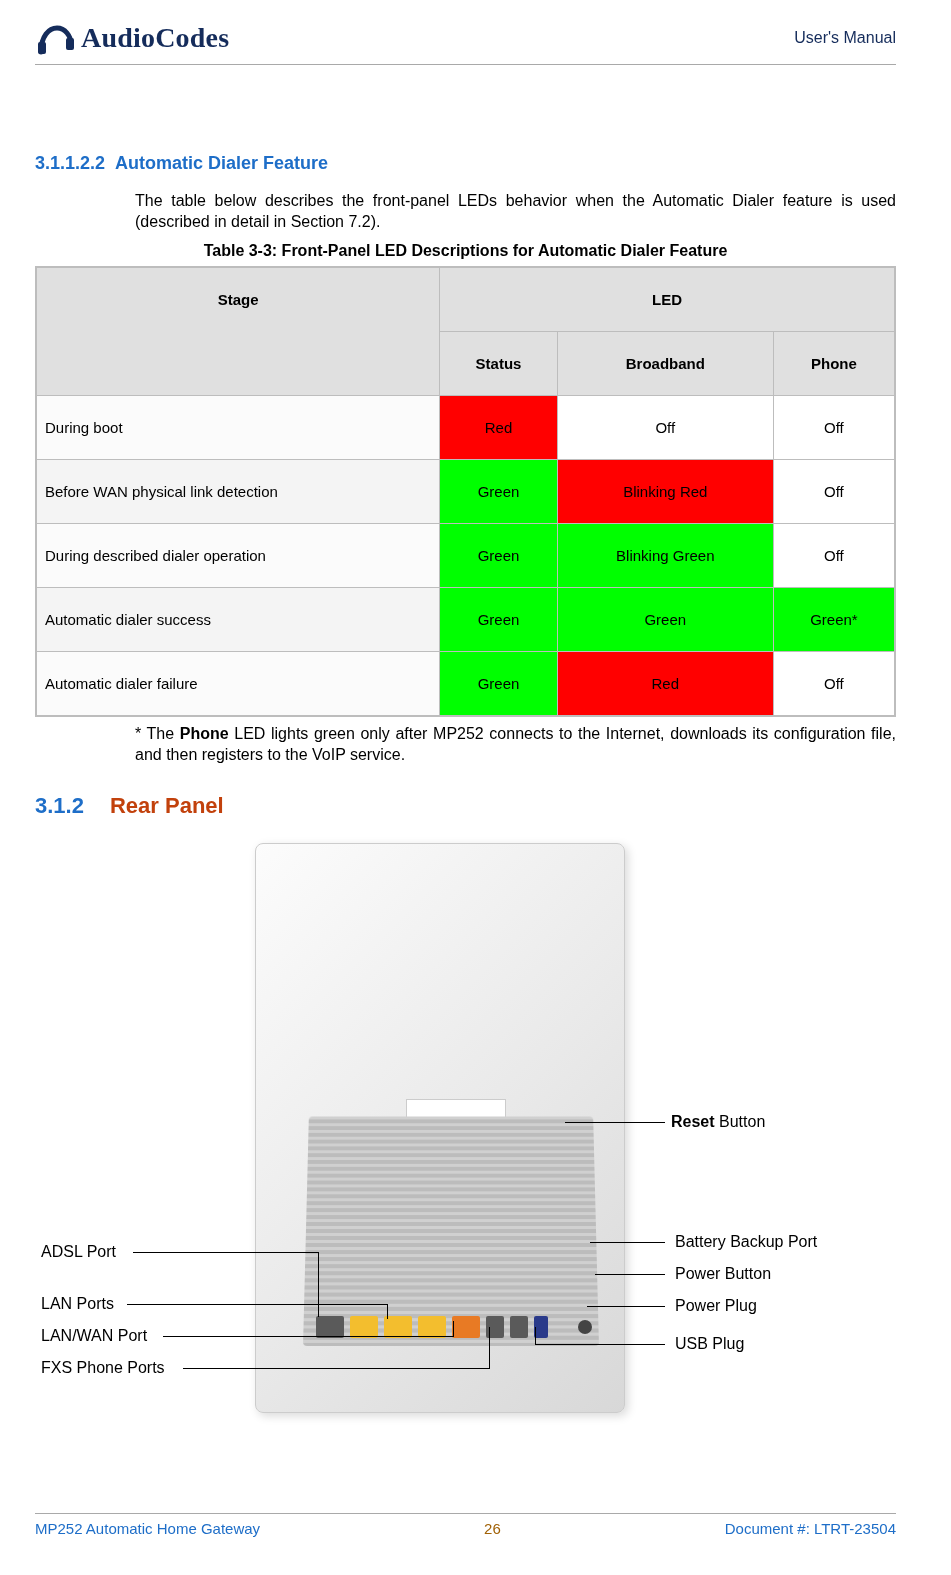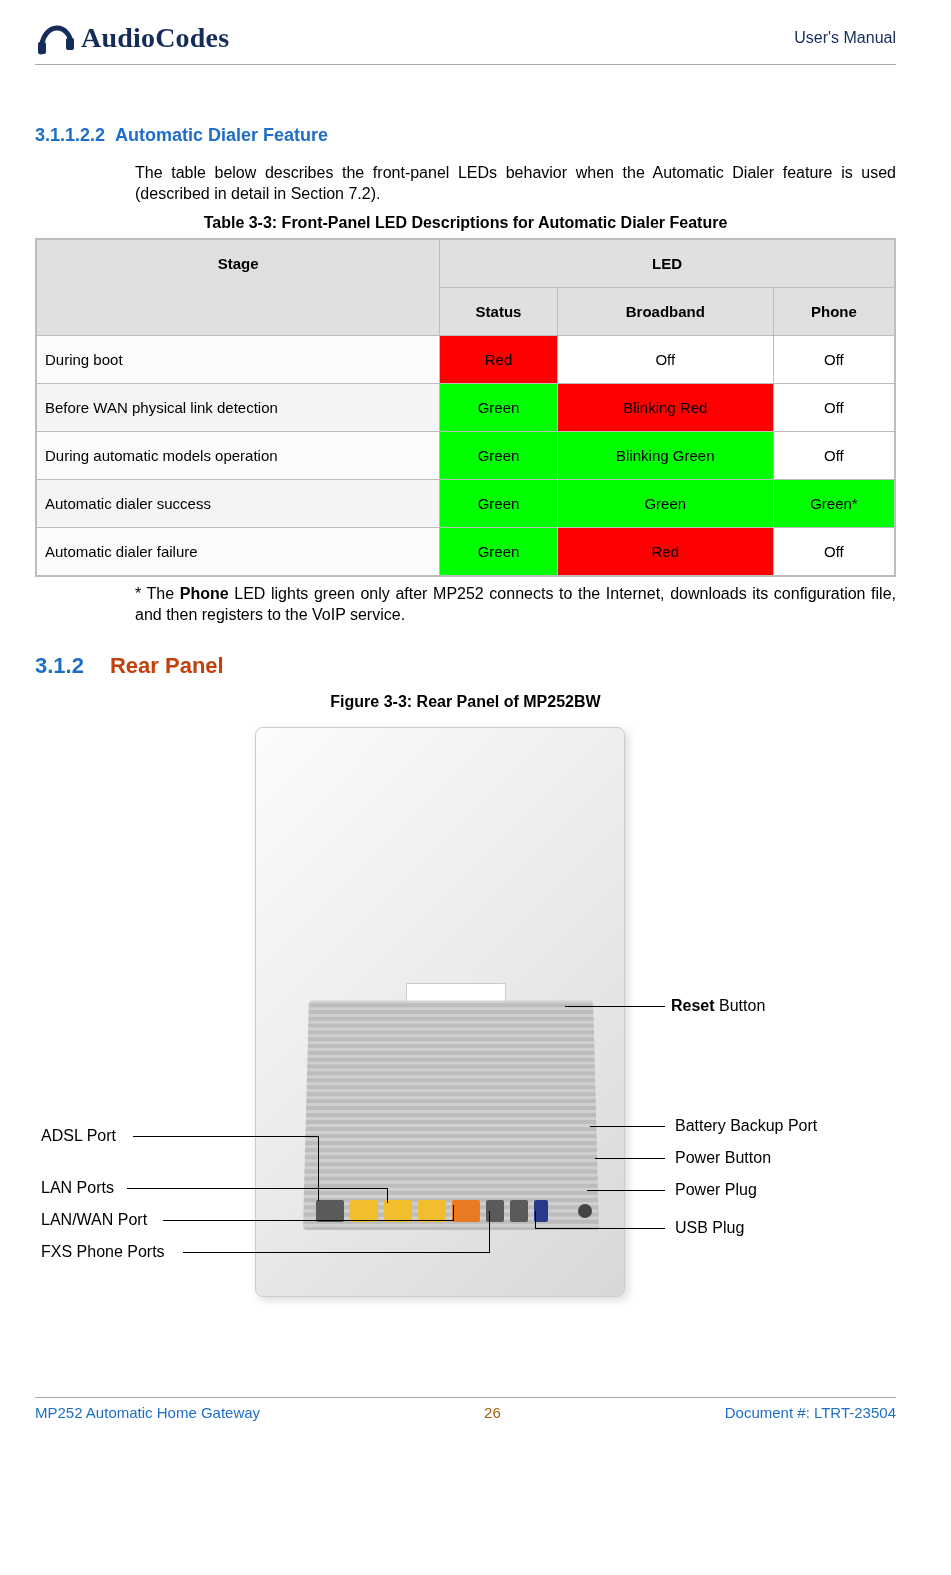--- a/index.html
+++ b/index.html
@@ -1,38 +1,38 @@
 <!DOCTYPE html>
 <html><head>
 <meta charset="utf-8">
 <style>
   * { box-sizing: border-box; margin: 0; padding: 0; }
   html, body { width: 951px; background: #fff; font-family: Arial, Helvetica, sans-serif; color: #000; }
   .page { width: 951px; padding: 18px 55px 18px 35px; position: relative; }
 
-  .header { display: flex; justify-content: space-between; align-items: center; border-bottom: 1px solid #a9a9a9; padding-bottom: 6px; margin-bottom: 60px; }
+  .header { display: flex; justify-content: space-between; align-items: center; border-bottom: 1px solid #a9a9a9; padding-bottom: 6px; margin-bottom: 88px; }
   .logo { display: flex; align-items: center; }
   .logo svg { width: 42px; height: 40px; }
   .logo-text { font-family: "Times New Roman", serif; font-size: 28px; color: #152c5b; font-weight: bold; margin-left: 4px; letter-spacing: 0.2px; }
   .header-right { color: #152c5b; font-size: 16px; }
 
   .sec-num-1 { color: #1e6ec8; font-weight: bold; font-size: 18px; }
   .sec-title-1 { color: #1e6ec8; font-weight: bold; font-size: 18px; margin-left: 10px; }
   .sec-num-2 { color: #1e6ec8; font-weight: bold; font-size: 22px; }
   .sec-title-2 { color: #c2410c; font-weight: bold; font-size: 22px; margin-left: 26px; }
 
   .section-row-1 { display: flex; align-items: baseline; margin-bottom: 16px; margin-top: 43px; }
   .section-row-2 { display: flex; align-items: baseline; margin-top: 28px; margin-bottom: 14px; }
 
   .body-text { font-size: 16px; line-height: 1.32; text-align: justify; margin-left: 100px; }
   .table-caption { font-size: 16px; font-weight: bold; text-align: center; margin-top: 10px; margin-bottom: 6px; }
   .fig-caption  { font-size: 16px; font-weight: bold; text-align: center; margin-top: 10px; margin-bottom: 6px; }
 
   table.led { width: 100%; border-collapse: collapse; border: 2px solid #bdbdbd; margin-bottom: 6px; }
-  table.led th, table.led td { border: 1px solid #bdbdbd; padding: 15px 8px; font-size: 15px; margin-left: 7px; }
+  table.led th, table.led td { border: 1px solid #bdbdbd; padding: 23px 8px; font-size: 15px; margin-left: 7px; }
   table.led th { background: #e0e0e0; font-weight: bold; }
   table.led th.stage { width: 47%; text-align: center; vertical-align: top; }
   table.led th.led-hdr { text-align: center; }
   table.led th.sub { text-align: center; }
   table.led td.stage-cell { text-align: left; }
   table.led td.center { text-align: center; }
   .bg-red   { background: #ff0000; }
   .bg-green { background: #00ff00; }
   tbody tr:nth-child(odd)  td.stage-cell { background: #fbfbfb; }
   tbody tr:nth-child(even) td.stage-cell { background: #f4f4f4; }
@@ -113,21 +113,21 @@
           <td class="center">Off</td>
           <td class="center">Off</td>
         </tr>
         <tr>
           <td class="stage-cell">Before WAN physical link detection</td>
           <td class="center bg-green">Green</td>
           <td class="center bg-red">Blinking Red</td>
           <td class="center">Off</td>
         </tr>
         <tr>
-          <td class="stage-cell">During automatic models operation</td>
+          <td class="stage-cell">During described dialer operation</td>
           <td class="center bg-green">Green</td>
           <td class="center bg-green">Blinking Green</td>
           <td class="center">Off</td>
         </tr>
         <tr>
           <td class="stage-cell">Automatic dialer success</td>
           <td class="center bg-green">Green</td>
           <td class="center bg-green">Green</td>
           <td class="center bg-green">Green*</td>
         </tr>
@@ -142,21 +142,20 @@
 
   <p class="footnote">
     <span>* The </span><span class="b">Phone</span><span> LED lights green only after MP252 connects to the Internet, downloads its configuration file, and then registers to the VoIP service.</span>
   </p>
 
   <div class="section-row-2">
     <span class="sec-num-2">3.1.2</span>
     <span class="sec-title-2">Rear Panel</span>
   </div>
 
-  <div class="fig-caption">Figure 3-3:  Rear Panel of MP252BW</div>
 
   <div class="figure-wrap">
     <div class="device">
       <div class="device-label"></div>
       <div class="device-back"></div>
       <div class="port-row">
         <div class="port"></div>
         <div class="port yellow"></div>
         <div class="port yellow"></div>
         <div class="port yellow"></div>

